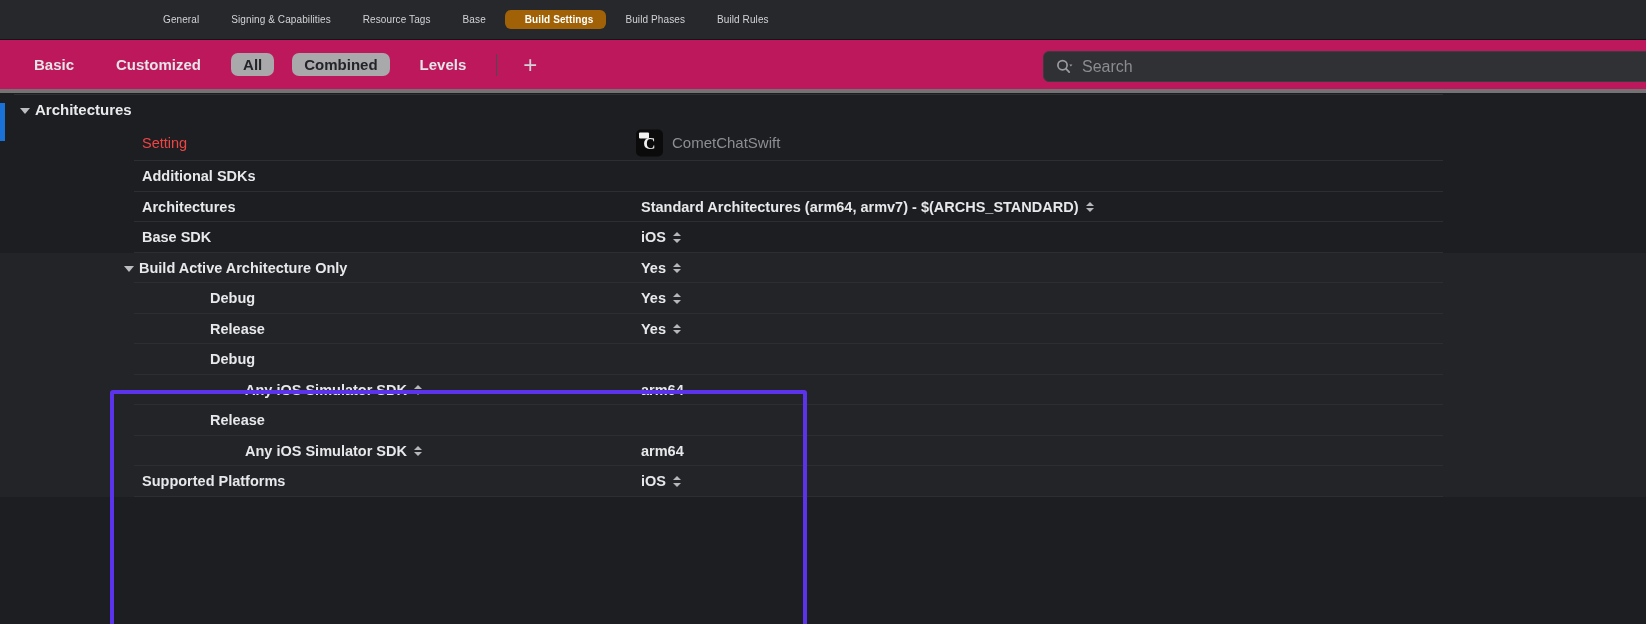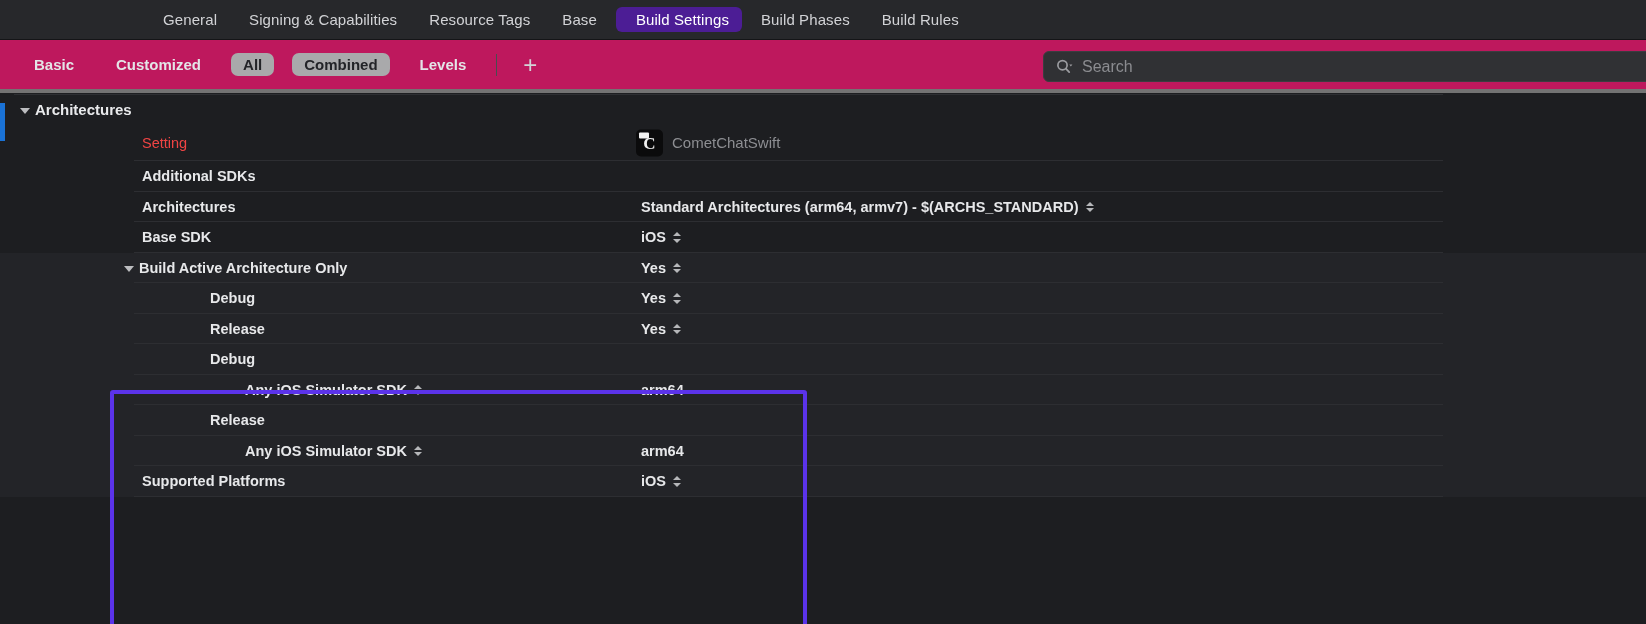--- a/index.html
+++ b/index.html
@@ -16,32 +16,32 @@
     position: relative;
     height: 40px;
     background: #27282b;
     display: flex;
     align-items: center;
     justify-content: flex-start;
     padding-left: 150px;
     border-bottom: 1px solid #141517;
   }
   .tab {
-    font-size: 15px;
+    font-size: 10px;
     color: #d2d3d6;
     padding: 4px 13px;
     border-radius: 6px;
     margin-right: 6px;
     white-space: nowrap;
     letter-spacing: .1px;
   }
   .tab.selected {
-    background: #4c1d95;
+    background: #a16207;
     color: #ffffff;
-    font-weight: 400;
+    font-weight: 700;
     padding-left: 20px;
   }
 
   
   .filterbar {
     position: relative;
     height: 53px;
     background: #be185d;
     display: flex;
     align-items: center;

